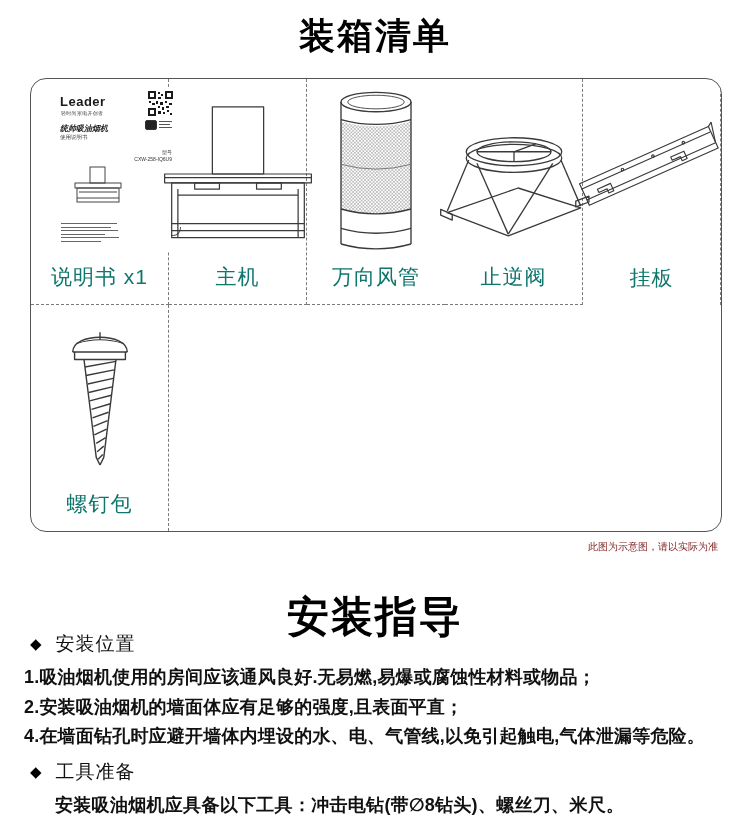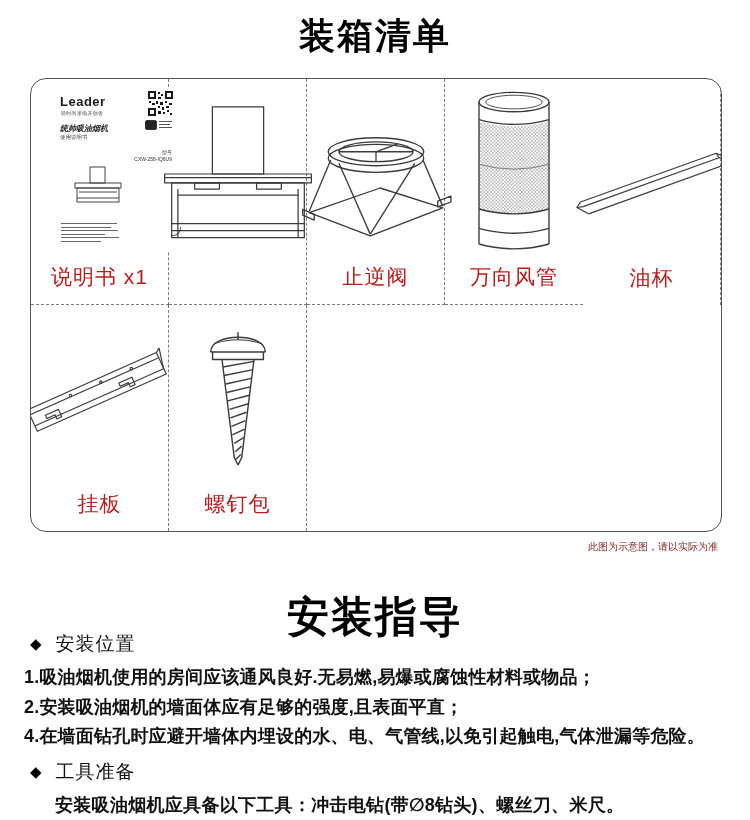--- a/index.html
+++ b/index.html
@@ -17,21 +17,21 @@
     position:absolute; left:30px; top:78px; width:692px; height:454px;
     border:1.5px solid #555; border-radius:16px; overflow:hidden;
     display:grid; grid-template-columns:repeat(5,1fr); grid-template-rows:1fr 1fr;
     background:#fff;
   }
   .cell { position:relative; }
   .cell.v-sep { border-right:1px dashed #7a7a7a; }
   .cell.h-sep { border-bottom:1px dashed #7a7a7a; }
   .cell-label {
     position:absolute; bottom:13px; left:0; width:100%;
-    text-align:center; font-size:21px; color:#b91c1c; letter-spacing:1px;
+    text-align:center; font-size:21px; color:#0f766e; letter-spacing:1px;
   }
   .art { position:absolute; left:50%; top:42%; transform:translate(-50%,-50%); }
   svg.lineart { display:block; }
 
   
   .manual-card { position:absolute; left:24px; top:10px; width:120px; height:162px; background:#fff; }
   .m-brand { position:absolute; left:5px; top:5px; font-size:13px; font-weight:700; letter-spacing:.5px; color:#1a1a1a; }
   .m-tagline { position:absolute; left:6px; top:21px; font-size:5px; color:#444; letter-spacing:.3px; white-space:nowrap; }
   .m-product { position:absolute; left:5px; top:34px; font-size:8px; font-weight:700; color:#222; white-space:nowrap;font-style:italic; }
   .m-doctype { position:absolute; left:5px; top:45px; font-size:5.5px; color:#444; }
@@ -136,39 +136,21 @@
         <line x1="12" y1="84" x2="178" y2="84"></line>
         <rect x="46" y="90" width="28" height="7"></rect>
         <rect x="116" y="90" width="28" height="7"></rect>
         <rect x="20" y="90" width="150" height="62"></rect>
         <line x1="27" y1="104" x2="163" y2="104"></line>
         <line x1="27" y1="97" x2="27" y2="152"></line>
         <line x1="163" y1="97" x2="163" y2="152"></line>
         <line x1="20" y1="136" x2="170" y2="136"></line>
         <line x1="20" y1="144" x2="170" y2="144"></line>
       </svg>
-    </div>
-
-    <div class="cell v-sep h-sep">
-      <svg class="art lineart" width="160" height="140" viewBox="0 0 190 170" fill="none" stroke="#3a3a3a" stroke-width="1.6" stroke-linejoin="round">
-        <polygon points="14,132 88,160 176,126 100,102"></polygon>
-        <polygon points="6,128 20,134 20,141 6,135"></polygon>
-        <polygon points="170,118 186,112 186,119 170,125"></polygon>
-        <line x1="40" y1="68" x2="14" y2="130"></line>
-        <line x1="152" y1="68" x2="176" y2="124"></line>
-        <line x1="50" y1="72" x2="88" y2="158"></line>
-        <line x1="142" y1="72" x2="88" y2="158"></line>
-        <ellipse cx="95" cy="66" rx="58" ry="17"></ellipse>
-        <ellipse cx="95" cy="58" rx="58" ry="17"></ellipse>
-        <ellipse cx="95" cy="58" rx="45" ry="12"></ellipse>
-        <line x1="50" y1="58" x2="140" y2="58"></line>
-        <line x1="95" y1="58" x2="95" y2="70"></line>
-        <line x1="95" y1="58" x2="122" y2="48"></line>
-      </svg>
-      <div class="cell-label">止逆阀</div>
+      <div class="cell-label">主机</div>
     </div>
 
     <div class="cell h-sep">
       <svg class="art lineart" width="110" height="175" viewBox="0 0 110 180" fill="none" stroke="#3a3a3a" stroke-width="1.4">
         <defs>
           <pattern id="meshp" width="3.5" height="3.5" patternUnits="userSpaceOnUse">
             <path d="M0,3.5 L3.5,0 M0,0 L3.5,3.5" stroke="#8a8a8a" stroke-width="0.5"></path>
           </pattern>
         </defs>
         <path d="M19,36 Q55,46 91,36 L91,126 Q55,136 19,126 Z" fill="url(#meshp)" stroke="none"></path>
@@ -178,33 +160,39 @@
         <line x1="91" y1="16" x2="91" y2="162"></line>
         <path d="M19,34 Q55,44 91,34"></path>
         <path d="M19,80 Q55,90 91,80" stroke="#777" stroke-width="1"></path>
         <path d="M19,126 Q55,136 91,126"></path>
         <path d="M19,146 Q55,156 91,146"></path>
         <path d="M19,162 Q55,172 91,162"></path>
       </svg>
       <div class="cell-label">万向风管</div>
     </div>
 
-    <div class="cell v-sep">
-      <svg class="art lineart" width="172" height="110" viewBox="0 0 190 110" fill="none" stroke="#3a3a3a" stroke-width="1.3" stroke-linejoin="round">
-        <line x1="16" y1="86" x2="166" y2="32"></line>
-        <line x1="19" y1="91" x2="169" y2="37"></line>
-        <line x1="25" y1="99" x2="175" y2="45"></line>
-        <path d="M16,86 L12,92 L25,99"></path>
-        <path d="M12,92 L19,91"></path>
-        <path d="M166,32 L179,38 L175,45"></path>
-        <path d="M166,32 L169,37"></path>
-        <line x1="169" y1="37" x2="179" y2="38"></line>
-      </svg>
-      <div class="cell-label">油杯</div>
-    </div>
+    <div class="cell v-sep h-sep">
+      <svg class="art lineart" width="160" height="140" viewBox="0 0 190 170" fill="none" stroke="#3a3a3a" stroke-width="1.6" stroke-linejoin="round">
+        <polygon points="14,132 88,160 176,126 100,102"></polygon>
+        <polygon points="6,128 20,134 20,141 6,135"></polygon>
+        <polygon points="170,118 186,112 186,119 170,125"></polygon>
+        <line x1="40" y1="68" x2="14" y2="130"></line>
+        <line x1="152" y1="68" x2="176" y2="124"></line>
+        <line x1="50" y1="72" x2="88" y2="158"></line>
+        <line x1="142" y1="72" x2="88" y2="158"></line>
+        <ellipse cx="95" cy="66" rx="58" ry="17"></ellipse>
+        <ellipse cx="95" cy="58" rx="58" ry="17"></ellipse>
+        <ellipse cx="95" cy="58" rx="45" ry="12"></ellipse>
+        <line x1="50" y1="58" x2="140" y2="58"></line>
+        <line x1="95" y1="58" x2="95" y2="70"></line>
+        <line x1="95" y1="58" x2="122" y2="48"></line>
+      </svg>
+      <div class="cell-label">止逆阀</div>
+    </div>
+
 
     <div class="cell v-sep">
       <svg class="art lineart" width="170" height="140" viewBox="0 0 190 150" fill="none" stroke="#3a3a3a" stroke-width="1.3" stroke-linejoin="round">
         <polygon points="14,86 158,22 169,46 25,110"></polygon>
         <line x1="16" y1="92" x2="160" y2="28"></line>
         <line x1="22" y1="104" x2="166" y2="40"></line>
         <g transform="translate(34,92) rotate(-24)">
           <path d="M0,0 h16 v9 h-6 v-5 h-10 z"></path>
         </g>
         <g transform="translate(116,56) rotate(-24)">

